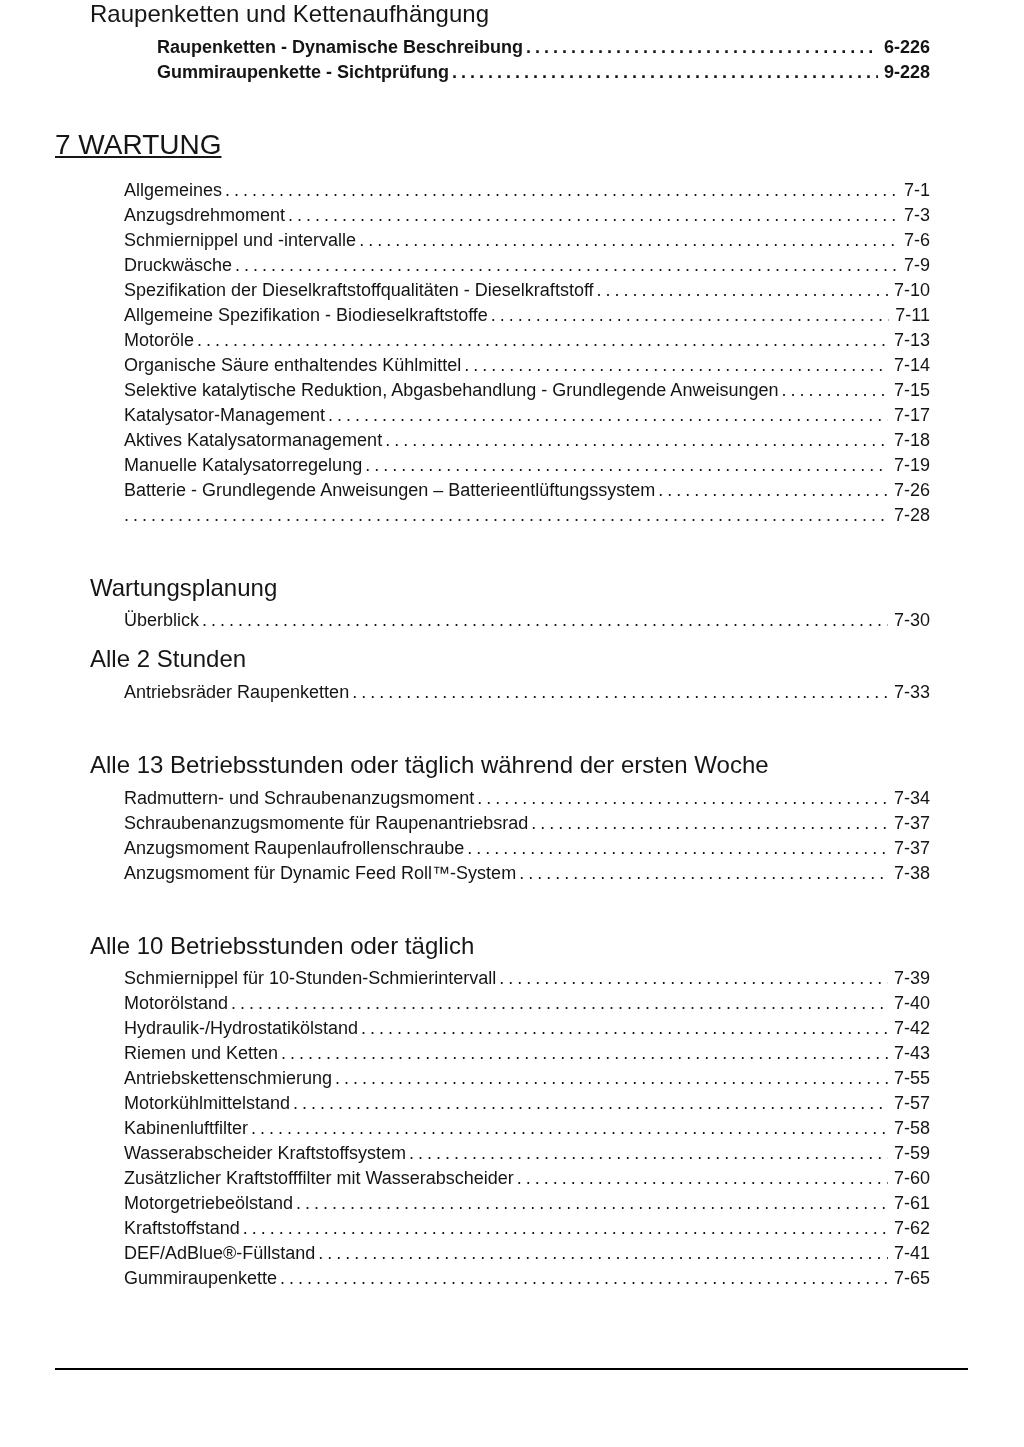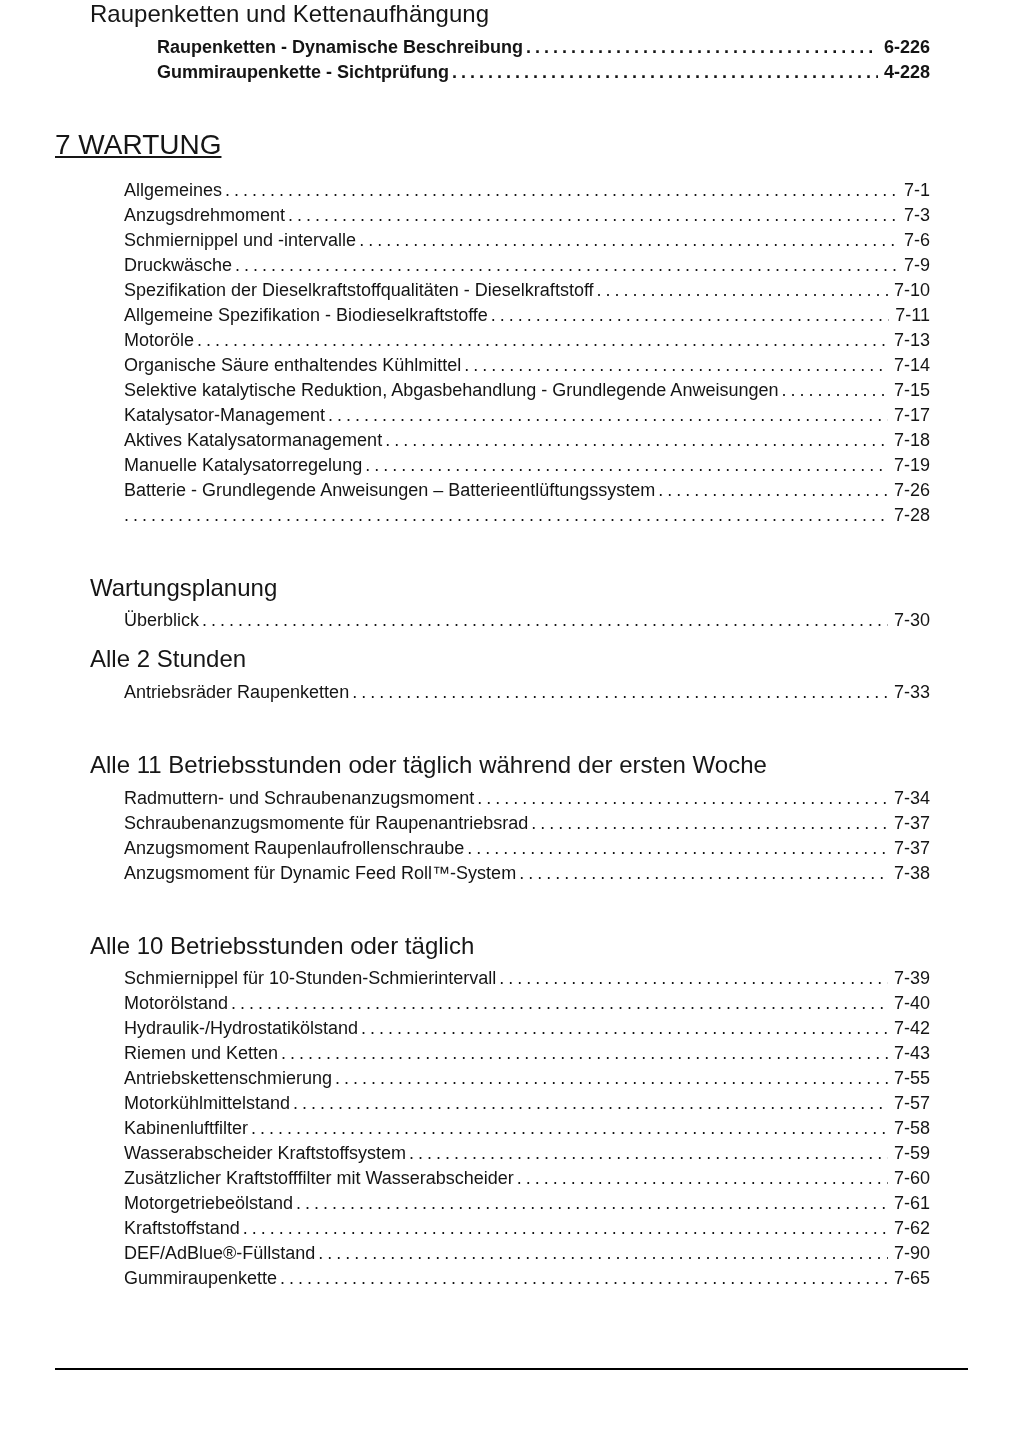--- a/index.html
+++ b/index.html
@@ -85,21 +85,21 @@
     <h2 class="heading">Raupenketten und Kettenaufhängung</h2>
     <div class="entries deep">
           <div class="entry">
     <span class="title">Raupenketten - Dynamische Beschreibung</span>
     <span class="dots"></span>
     <span class="pagenum">6-226</span>
   </div>
           <div class="entry">
     <span class="title">Gummiraupenkette - Sichtprüfung</span>
     <span class="dots"></span>
-    <span class="pagenum">4-228</span>
+    <span class="pagenum">9-228</span>
   </div>
         </div>
   </section>
       <section class="sec level-chapter">
     <h2 class="heading">7 WARTUNG</h2>
     <div class="entries"></div>
   </section>
       <section class="sec level-section">
     <div class="entries">
           <div class="entry">
@@ -187,21 +187,21 @@
     <h2 class="heading">Alle 2 Stunden</h2>
     <div class="entries">
           <div class="entry">
     <span class="title">Antriebsräder Raupenketten</span>
     <span class="dots"></span>
     <span class="pagenum">7-33</span>
   </div>
         </div>
   </section>
       <section class="sec level-section">
-    <h2 class="heading">Alle 11 Betriebsstunden oder täglich während der ersten Woche</h2>
+    <h2 class="heading">Alle 13 Betriebsstunden oder täglich während der ersten Woche</h2>
     <div class="entries">
           <div class="entry">
     <span class="title">Radmuttern- und Schraubenanzugsmoment</span>
     <span class="dots"></span>
     <span class="pagenum">7-34</span>
   </div>
           <div class="entry">
     <span class="title">Schraubenanzugsmomente für Raupenantriebsrad</span>
     <span class="dots"></span>
     <span class="pagenum">7-37</span>
@@ -272,21 +272,21 @@
     <span class="pagenum">7-61</span>
   </div>
           <div class="entry">
     <span class="title">Kraftstoffstand</span>
     <span class="dots"></span>
     <span class="pagenum">7-62</span>
   </div>
           <div class="entry">
     <span class="title">DEF/AdBlue®-Füllstand</span>
     <span class="dots"></span>
-    <span class="pagenum">7-90</span>
+    <span class="pagenum">7-41</span>
   </div>
           <div class="entry">
     <span class="title">Gummiraupenkette</span>
     <span class="dots"></span>
     <span class="pagenum">7-65</span>
   </div>
         </div>
   </section>
     </div>
   <div class="bottom-rule"></div>

